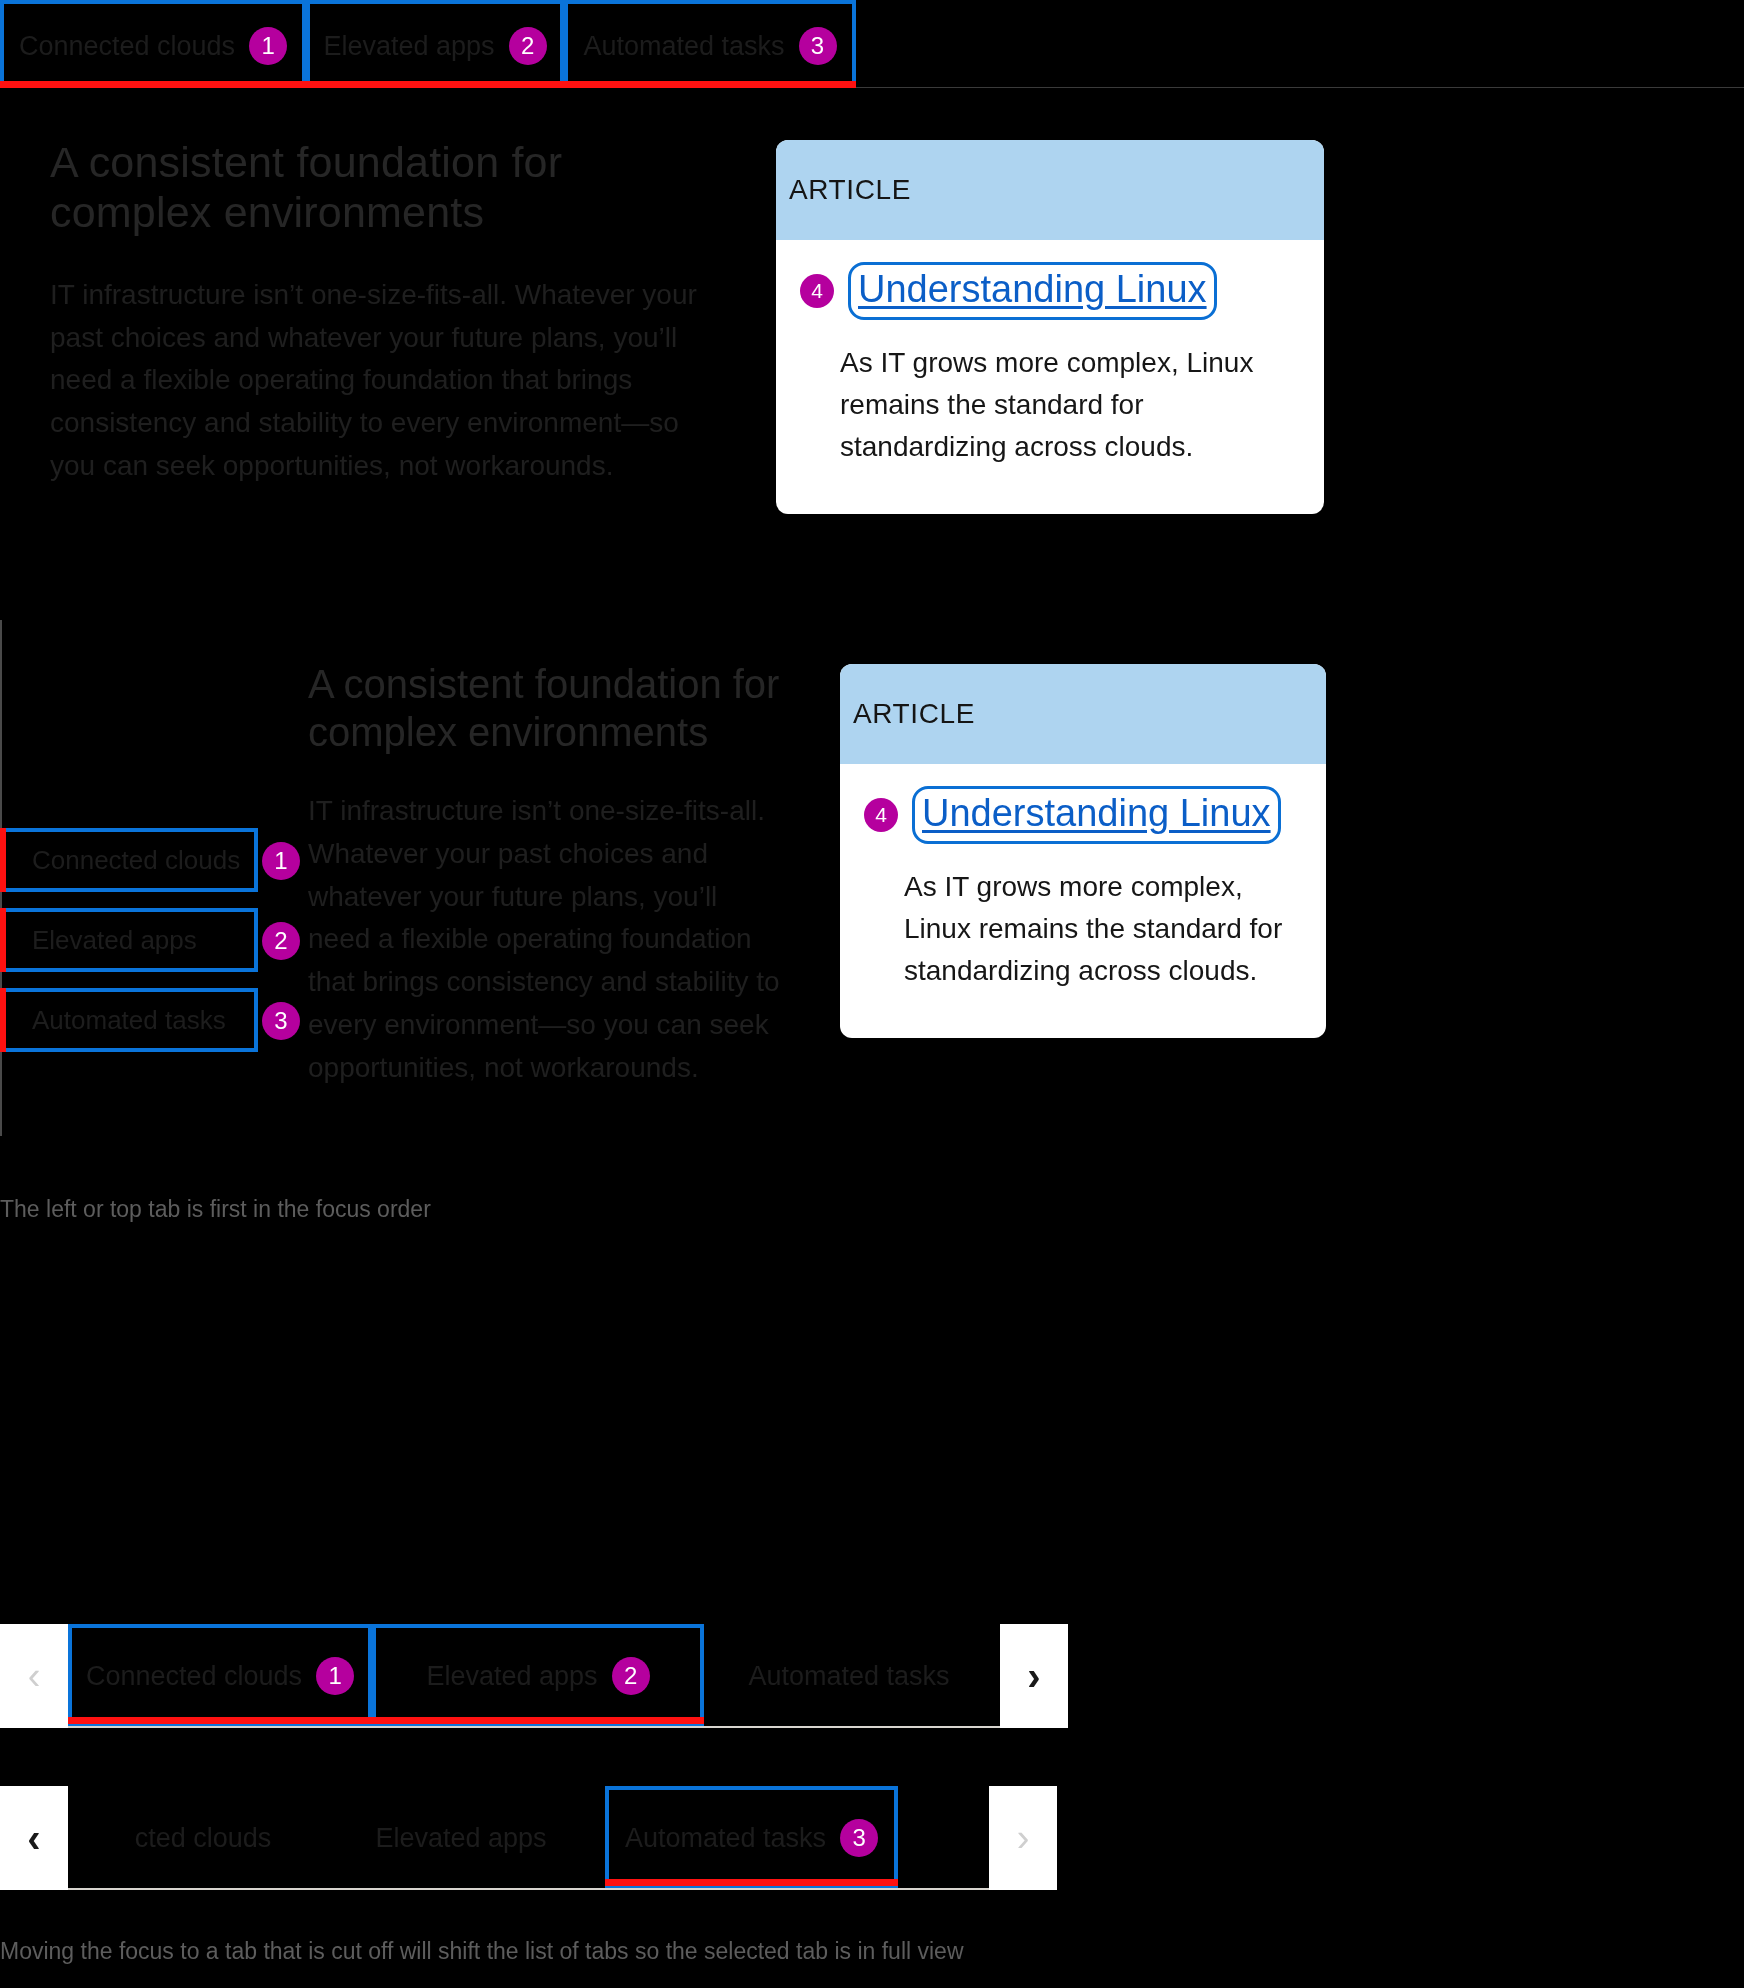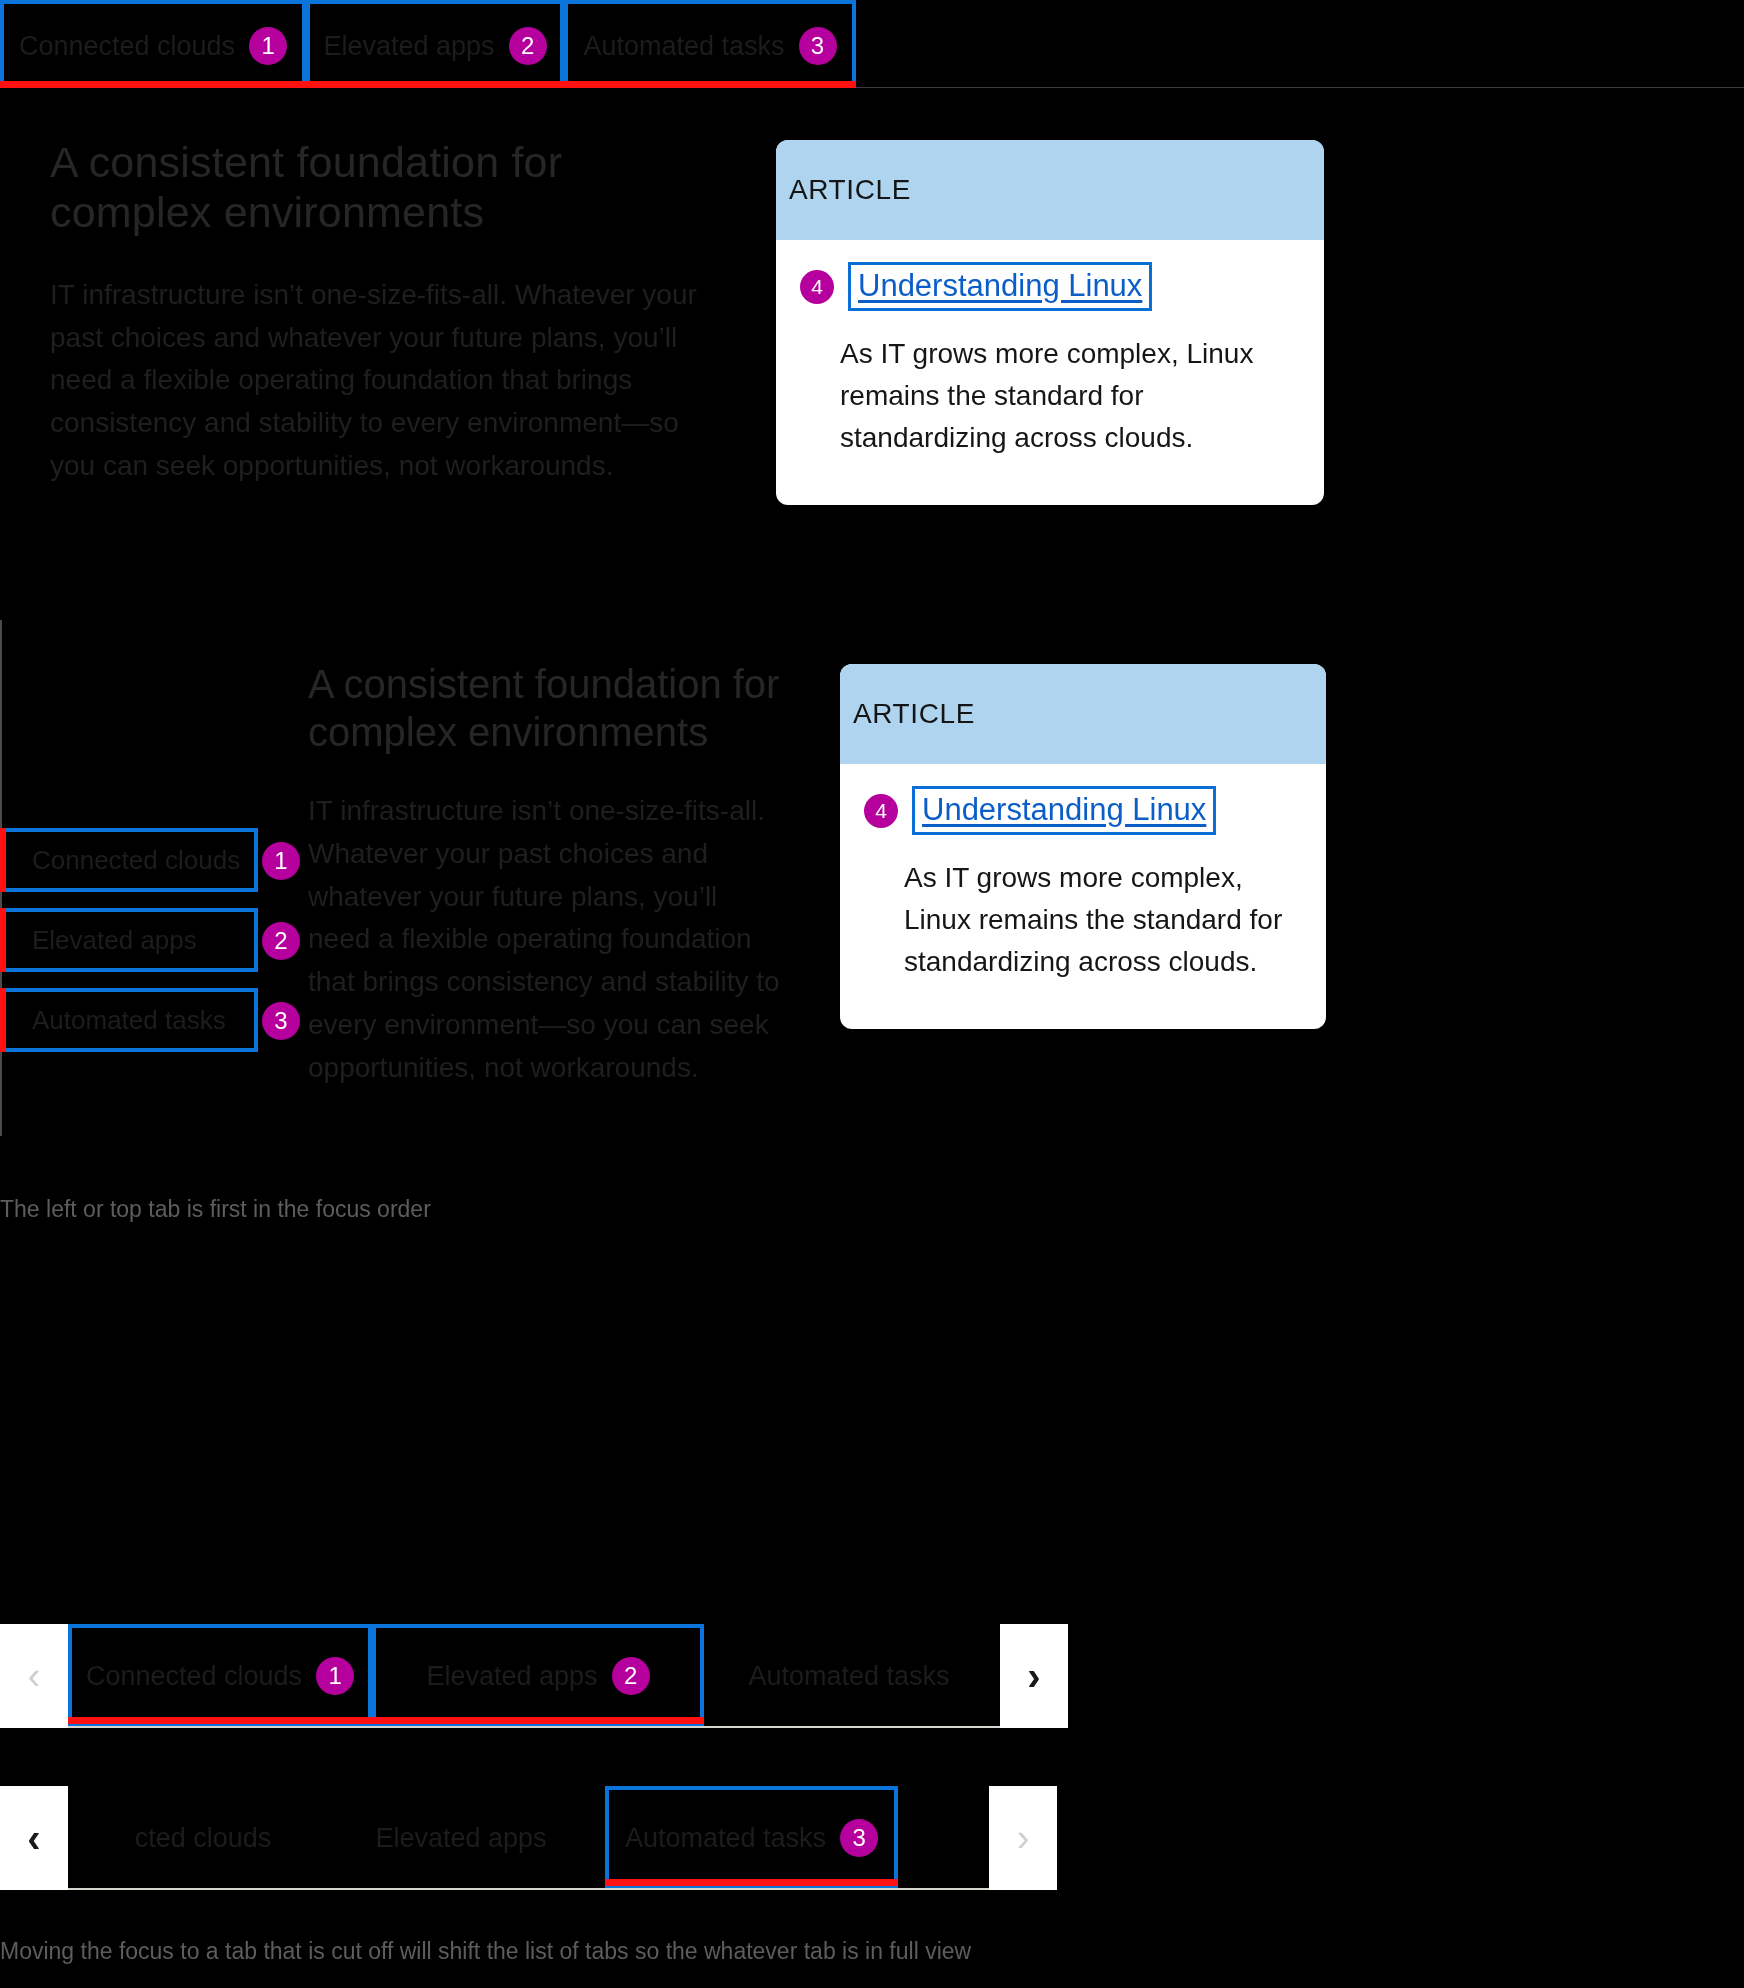--- a/index.html
+++ b/index.html
@@ -68,23 +68,23 @@
   }
   .card-head {
     background: #aed4f0; color: #151515;
     font-size: 28px; letter-spacing: .6px;
     padding: 34px 30px 34px 13px;
   }
   .card-body { padding: 22px 30px 46px 30px; }
   .card-linkrow { display: flex; align-items: center; gap: 14px; margin-left: -6px; }
   .card-link {
     display: inline-block;
-    color: #0b5ec7; font-size: 31px; line-height: 1.2;
+    color: #0b5ec7; font-size: 38px; line-height: 1.2;
     text-decoration: underline; text-underline-offset: 4px;
-    border: 3px solid #0a6fd4; border-radius: 0;
+    border: 3px solid #0a6fd4; border-radius: 16px;
     padding: 2px 7px 4px 7px;
   }
   .card-desc {
     color: #161616; font-size: 28px; line-height: 1.5;
     margin: 22px 0 0 34px;
   }
   .card1 { left: 776px; top: 140px; width: 548px; }
   .card2 { left: 840px; top: 664px; width: 486px; }
 
   
@@ -269,15 +269,15 @@
       <div class="ctab focus" style="width:293px;">
         <span>Automated tasks</span>
         <span class="badge">3</span>
         <span class="redline"></span>
       </div>
       <div class="track-rule"></div>
     </div>
     <div class="arrow-btn disabled">›</div>
   </div>
 
-  <div class="caption cap2">Moving the focus to a tab that is cut off will shift the list of tabs so the whatever tab is in full view</div>
+  <div class="caption cap2">Moving the focus to a tab that is cut off will shift the list of tabs so the selected tab is in full view</div>
 
 </div>
 
 </body></html>

